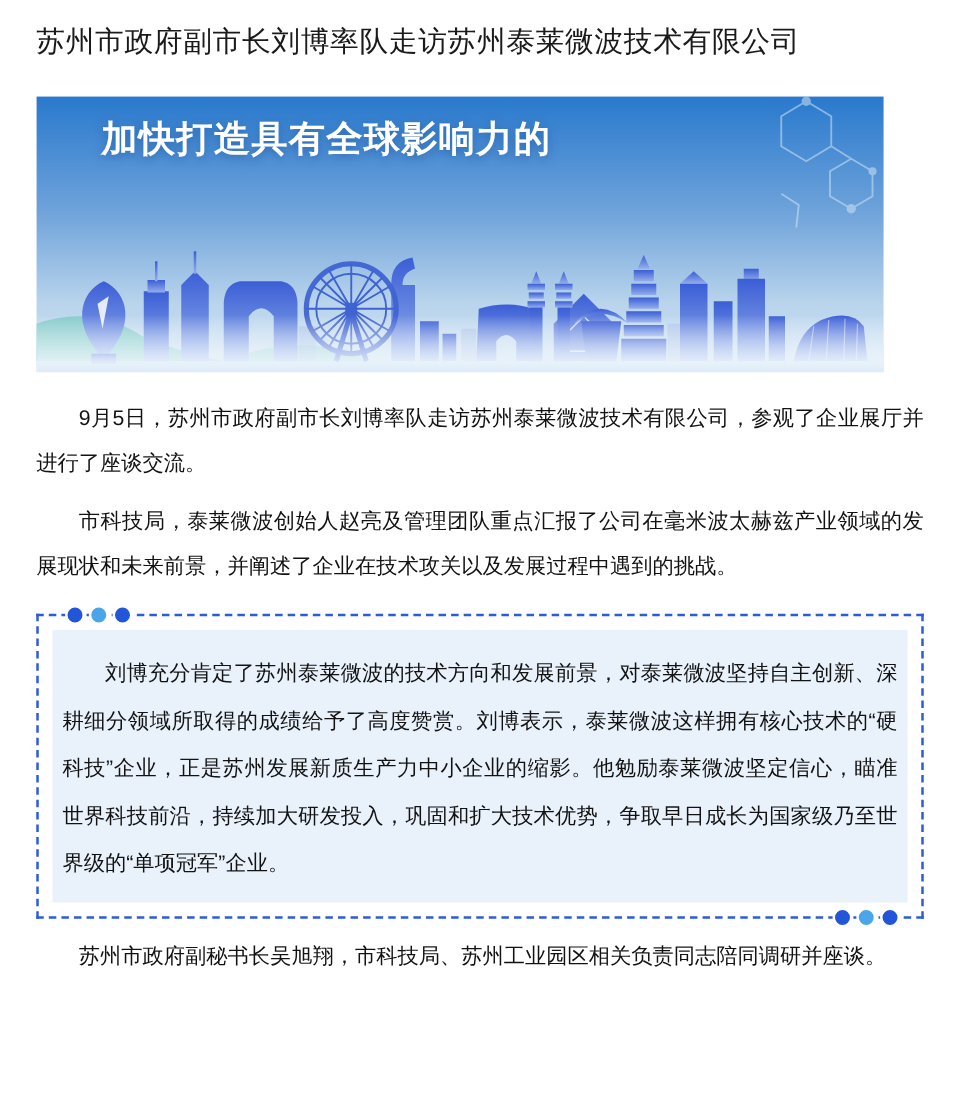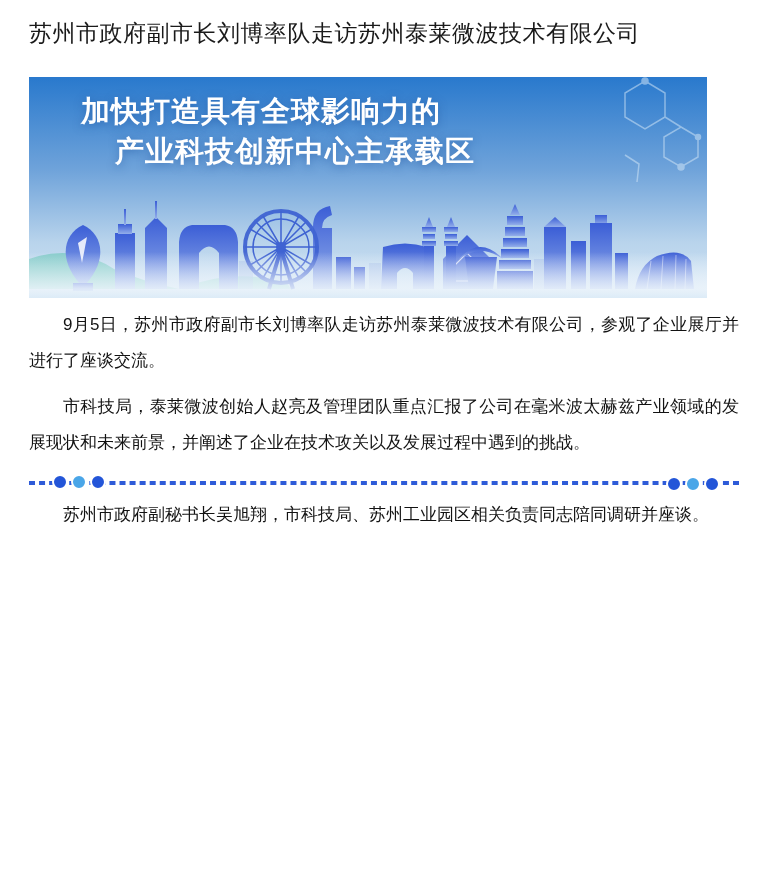--- a/index.html
+++ b/index.html
@@ -18,21 +18,21 @@
           overflow:hidden;cursor:pointer;}
   .banner svg{display:block;}
   .banner-line{position:absolute;width:400px;text-align:center;color:#ffffff;
           font-weight:700;font-size:29px;letter-spacing:1px;white-space:nowrap;
           text-shadow:0 2px 8px rgba(25,75,150,.5);}
   .banner-line.l1{top:15px;left:32px;}
   .banner-line.l2{top:55px;left:66px;}
 
   p.body{font-size:17px;line-height:36px;text-align:justify;text-indent:2em;
          color:#121212;margin:10px 0 0;}
-  p.body.first{margin-top:9px;}
+  p.body.first{margin-top:19px;}
   p.body.last{margin-top:12px;}
 
   .quote-box{position:relative;border:2px dashed #2e5bd8;margin-top:20px;}
   .quote-inner{margin:11px;background:#e9f2fb;padding:16px 8px 12px;}
   .quote-inner p{font-size:17px;line-height:38px;text-align:justify;
                  text-indent:2em;color:#121212;margin:0;}
   .dots{position:absolute;display:flex;gap:3px;}
   .dots-top{top:-9px;left:21px;}
   .dots-bottom{bottom:-9px;right:17px;}
   .dot{width:12px;height:12px;border-radius:50%;border:2px solid #ffffff;}
@@ -168,32 +168,34 @@
           <path stroke-width="1.5" d="M252,134 L252,206 M216,170 L288,170 M227,145 L277,195 M277,145 L227,195 M221,152 L283,188 M283,152 L221,188 M234,139 L270,201 M270,139 L234,201"></path>
           <circle cx="252" cy="170" r="5" fill="#3f63d2" stroke="none"></circle>
           <path stroke-width="4" d="M252,172 L240,212 M252,172 L264,212"></path>
         </g>
 
         <rect y="175" width="678" height="46" fill="url(#fog)"></rect>
       </g>
     </svg>
 
     <div class="banner-line l1">加快打造具有全球影响力的</div>
-    <div class="banner-line l2">产业科技创新中心主承载区</div>
   </div>
 
   <p class="body first">9月5日，苏州市政府副市长刘博率队走访苏州泰莱微波技术有限公司，参观了企业展厅并进行了座谈交流。</p>
   <p class="body">市科技局，泰莱微波创始人赵亮及管理团队重点汇报了公司在毫米波太赫兹产业领域的发展现状和未来前景，并阐述了企业在技术攻关以及发展过程中遇到的挑战。</p>
 
   <div class="quote-box">
     <span class="dots dots-top">
       <i class="dot dot-dark"></i>
       <i class="dot dot-light"></i>
       <i class="dot dot-dark"></i>
     </span>
+    <div class="quote-inner">
+      <p>刘博充分肯定了苏州泰莱微波的技术方向和发展前景，对泰莱微波坚持自主创新、深耕细分领域所取得的成绩给予了高度赞赏。刘博表示，泰莱微波这样拥有核心技术的“硬科技”企业，正是苏州发展新质生产力中小企业的缩影。他勉励泰莱微波坚定信心，瞄准世界科技前沿，持续加大研发投入，巩固和扩大技术优势，争取早日成长为国家级乃至世界级的“单项冠军”企业。</p>
+    </div>
     <span class="dots dots-bottom">
       <i class="dot dot-dark"></i>
       <i class="dot dot-light"></i>
       <i class="dot dot-dark"></i>
     </span>
   </div>
 
   <p class="body last">苏州市政府副秘书长吴旭翔，市科技局、苏州工业园区相关负责同志陪同调研并座谈。</p>
 
 </div>

